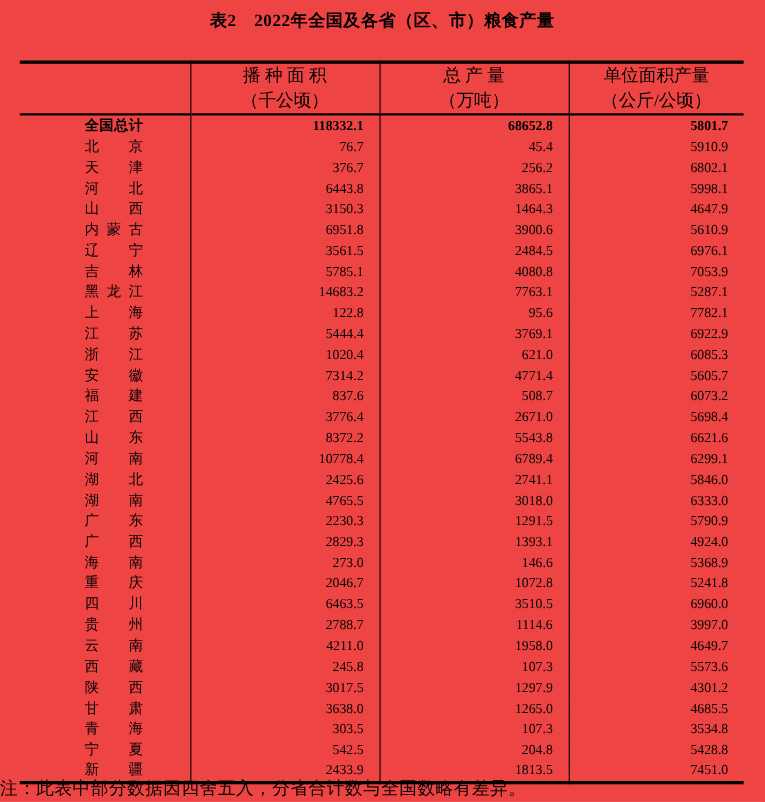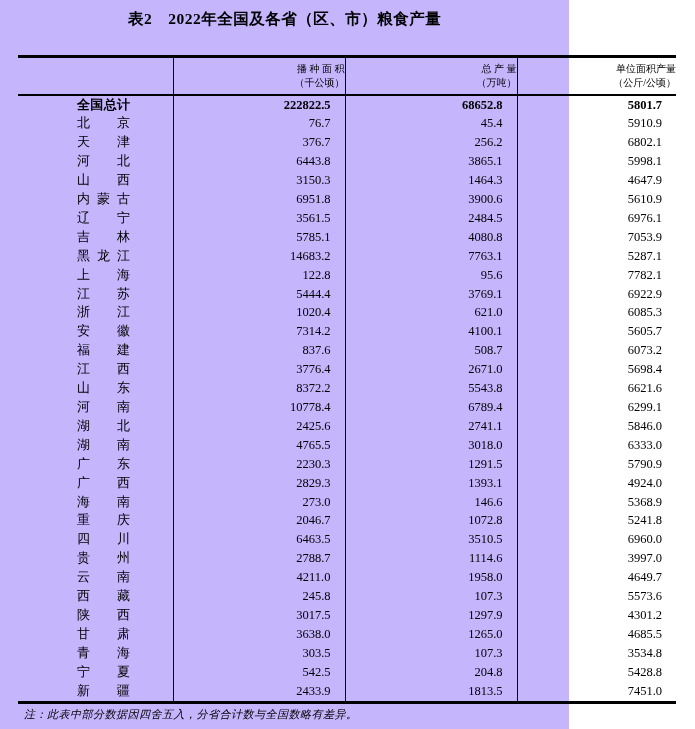--- a/index.html
+++ b/index.html
@@ -4,60 +4,60 @@
 <style>
   * { margin:0; padding:0; box-sizing:border-box; }
   html,body { background:#ffffff; }
   body {
     width:695px; height:729px;
     font-family:"Liberation Serif","DejaVu Serif",serif;
     color:#000;
     position:relative;
     overflow:hidden;
   }
-  .page { position:relative; width:569px; height:729px; background:#c4b5fd; }
+  .page { position:relative; width:695px; height:729px; background:#ef4444; }
 
   .title {
     position:absolute; top:9px; left:0; width:100%;
     text-align:center; font-weight:bold; font-size:15.5px;
     letter-spacing:0.5px;
   }
 
   table.grain {
     position:absolute; top:55px; left:18px; width:658px;
     border-collapse:collapse; table-layout:fixed;
     border-top:3px solid #000; border-bottom:3px solid #000;
   }
   col.c-label { width:155px; }
   col.c-sown  { width:172px; }
   col.c-total { width:172px; }
   col.c-yield { width:159px; }
 
   thead th {
-    font-weight:normal; font-size:10px; text-align:right;
+    font-weight:normal; font-size:16px; text-align:center;
     vertical-align:middle; height:38px; padding:1px 0;
     border-bottom:2px solid #000; line-height:1.35;
   }
   thead th + th, tbody td + td { border-left:1px solid #000; }
 
   tbody td {
     height:18.9px; font-size:12.5px; padding:0;
     line-height:18.9px; white-space:nowrap; overflow:hidden;
   }
   td.name { padding-left:59px; font-size:13px; }
   .jname {
     display:inline-flex; justify-content:space-between;
     width:53px; vertical-align:top;
   }
   td.num { text-align:right; padding-right:14px; }
   tr.bold td, tr.bold .jname { font-weight:bold; }
 
   .note {
-    position:absolute; top:707px; left:24px;
-    font-size:11px; font-style:italic; letter-spacing:0.5px;
+    position:absolute; top:707px; left:0;
+    font-size:16px; letter-spacing:0.5px;
   }
 </style>
 </head>
 <body>
 
 <div class="page">
 
   <div class="title">表2　2022年全国及各省（区、市）粮食产量</div>
 
   <table class="grain">
@@ -85,21 +85,21 @@
       </tr>
     </thead>
     <tbody>
         <tr class="bold">
     <td class="name"><span class="jname">
               <span>全</span>
               <span>国</span>
               <span>总</span>
               <span>计</span>
             </span></td>
-    <td class="num">222822.5</td>
+    <td class="num">118332.1</td>
     <td class="num">68652.8</td>
     <td class="num">5801.7</td>
   </tr>
         <tr>
     <td class="name"><span class="jname">
               <span>北</span>
               <span>京</span>
             </span></td>
     <td class="num">76.7</td>
     <td class="num">45.4</td>
@@ -196,21 +196,21 @@
     <td class="num">1020.4</td>
     <td class="num">621.0</td>
     <td class="num">6085.3</td>
   </tr>
         <tr>
     <td class="name"><span class="jname">
               <span>安</span>
               <span>徽</span>
             </span></td>
     <td class="num">7314.2</td>
-    <td class="num">4100.1</td>
+    <td class="num">4771.4</td>
     <td class="num">5605.7</td>
   </tr>
         <tr>
     <td class="name"><span class="jname">
               <span>福</span>
               <span>建</span>
             </span></td>
     <td class="num">837.6</td>
     <td class="num">508.7</td>
     <td class="num">6073.2</td>

